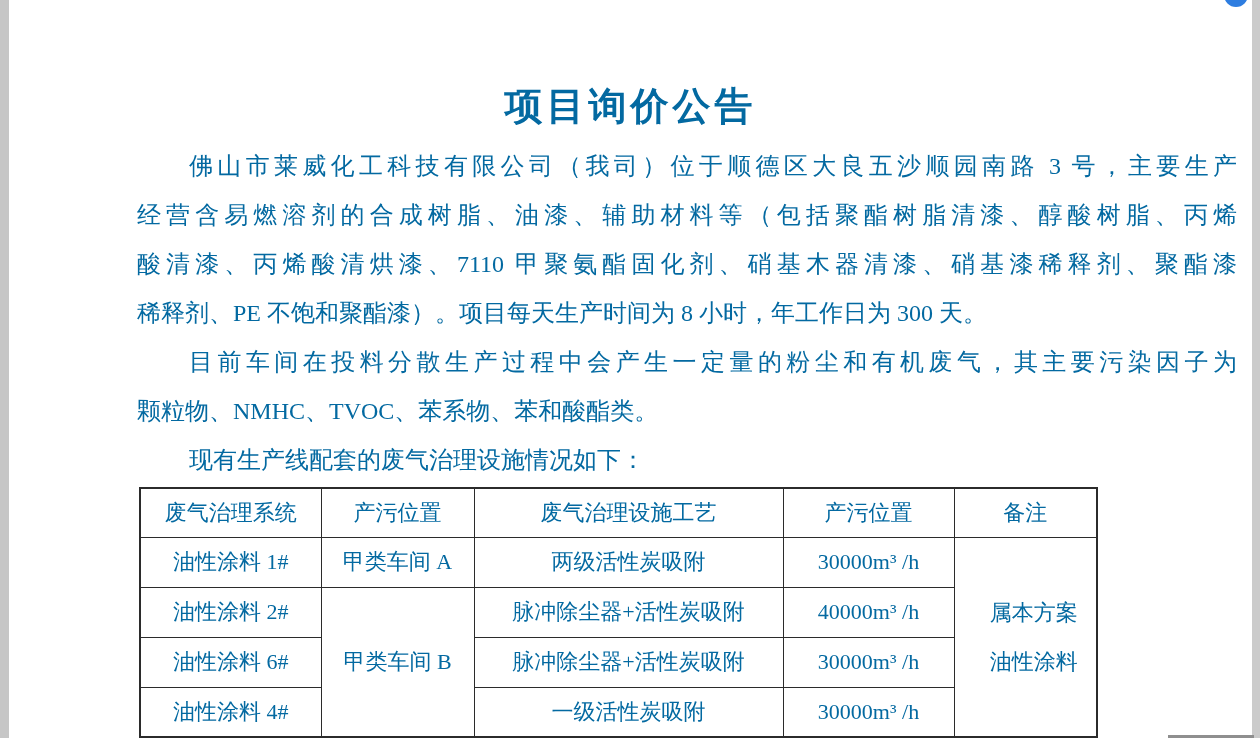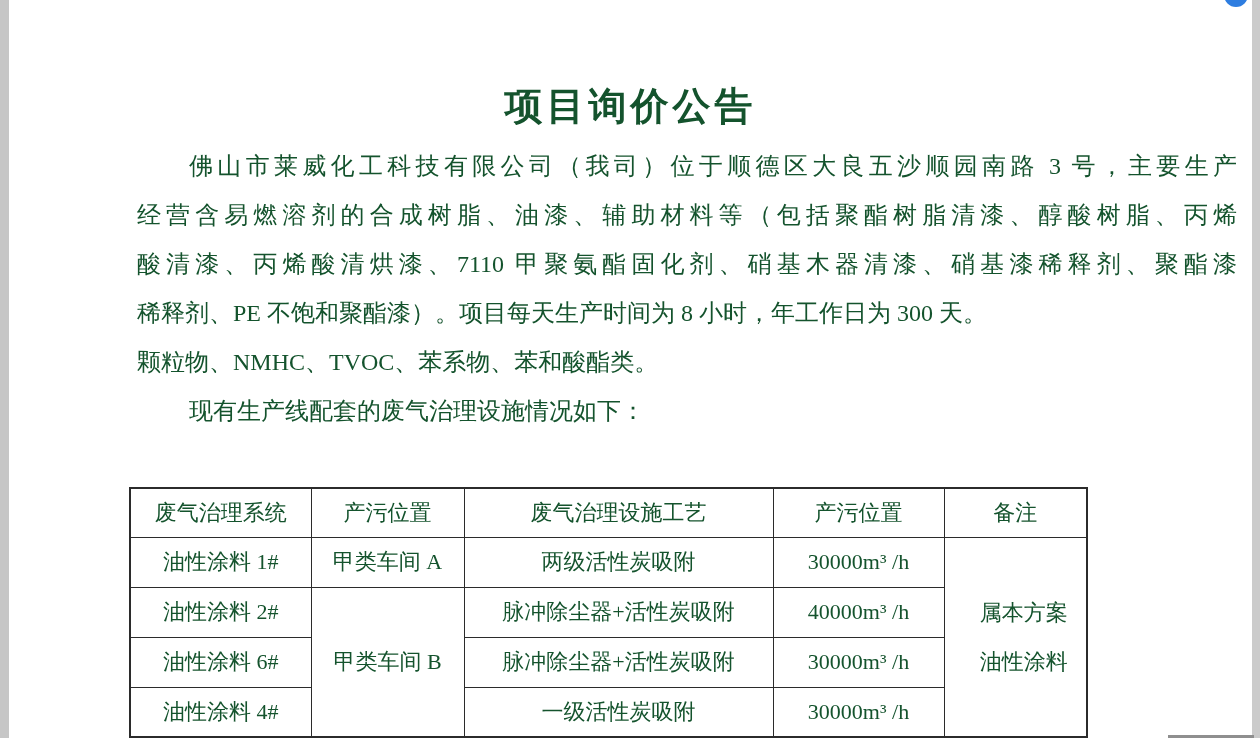--- a/index.html
+++ b/index.html
@@ -5,21 +5,21 @@
   html, body { margin: 0; padding: 0; }
   body { background: #ffffff; }
 
   .canvas {
     position: relative;
     width: 1260px;
     height: 738px;
     background: #ffffff;
     overflow: hidden;
     font-family: "Liberation Serif", "DejaVu Serif", serif;
-    color: #14532d;
+    color: #0369a1;
   }
 
   .strip-left {
     position: absolute;
     left: 0; top: 0;
     width: 9px; height: 738px;
     background: #c6c6c6;
   }
   .strip-right {
     position: absolute;
@@ -69,21 +69,21 @@
     text-align: left;
   }
   .bline.just {
     text-align: justify;
     text-align-last: justify;
   }
   .bline.indent { text-indent: 52px; }
 
   table.wg-table {
     position: absolute;
-    left: 129px; top: 487px;
+    left: 139px; top: 487px;
     width: 957px;
     border-collapse: collapse;
     table-layout: fixed;
     border: 2px solid #2b2b2b;
   }
   .wg-table th, .wg-table td {
     border: 1px solid #2b2b2b;
     text-align: center;
     vertical-align: middle;
     font-size: 22px;
@@ -105,20 +105,21 @@
   <div class="float-btn"></div>
   <div class="hscroll-thumb"></div>
 
   <h1 class="doc-title">项目询价公告</h1>
 
   <div class="doc-body">
     <div class="bline just indent">佛山市莱威化工科技有限公司（我司）位于顺德区大良五沙顺园南路 3 号，主要生产</div>
     <div class="bline just">经营含易燃溶剂的合成树脂、油漆、辅助材料等（包括聚酯树脂清漆、醇酸树脂、丙烯</div>
     <div class="bline just">酸清漆、丙烯酸清烘漆、7110 甲聚氨酯固化剂、硝基木器清漆、硝基漆稀释剂、聚酯漆</div>
     <div class="bline">稀释剂、PE 不饱和聚酯漆）。项目每天生产时间为 8 小时，年工作日为 300 天。</div>
+    <div class="bline just indent">目前车间在投料分散生产过程中会产生一定量的粉尘和有机废气，其主要污染因子为</div>
     <div class="bline">颗粒物、NMHC、TVOC、苯系物、苯和酸酯类。</div>
     <div class="bline indent">现有生产线配套的废气治理设施情况如下：</div>
   </div>
 
   <table class="wg-table">
     <colgroup>
       <col style="width:181px">
       <col style="width:153px">
       <col style="width:309px">
       <col style="width:171px">

